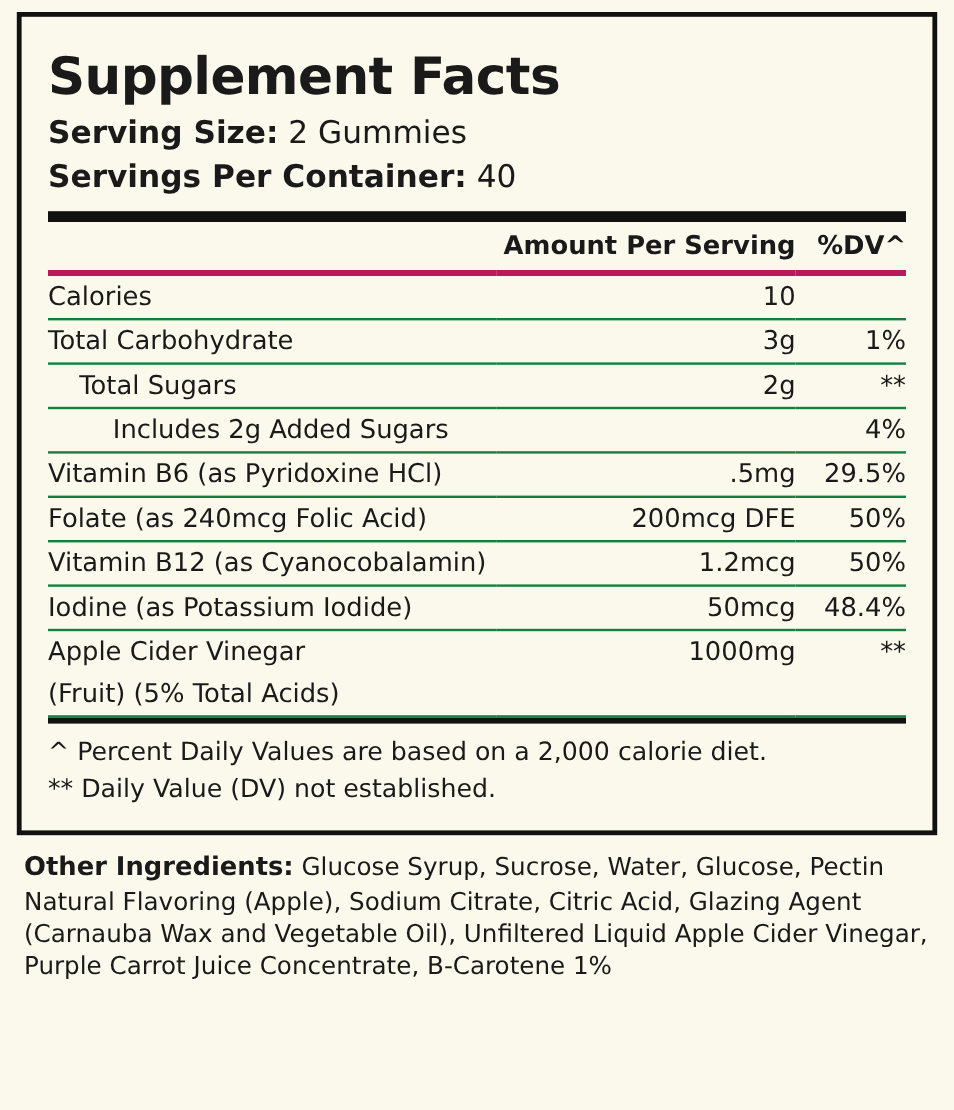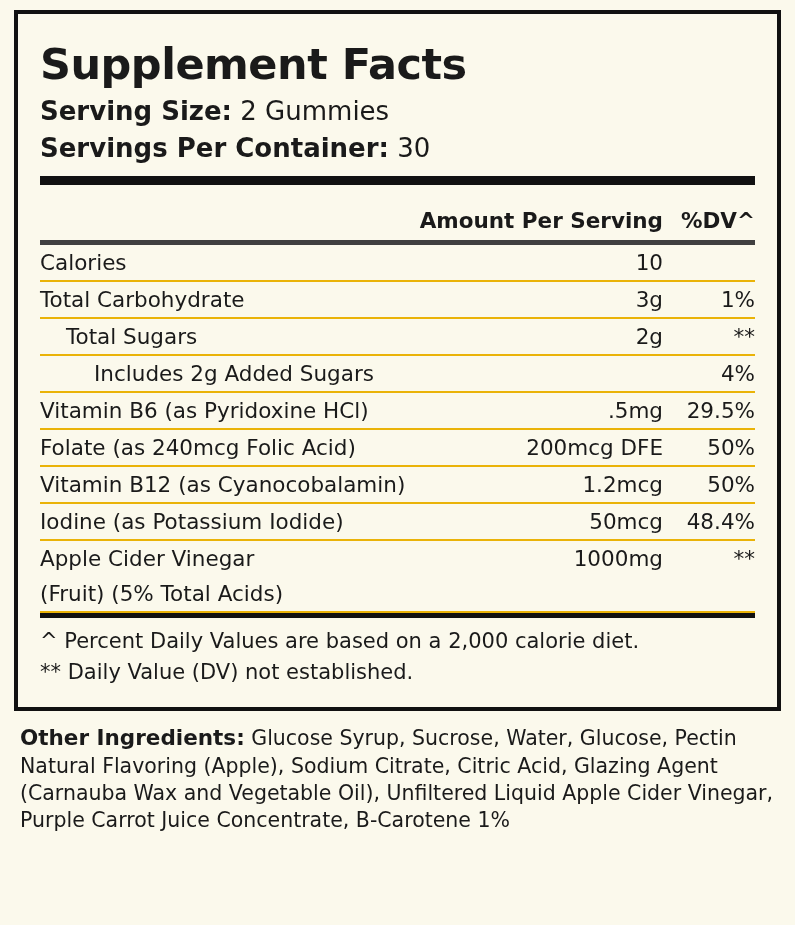--- a/index.html
+++ b/index.html
@@ -51,30 +51,30 @@
     margin: 0;
   }
   table.facts {
     width: 100%;
     border-collapse: collapse;
     font-size: 21.5px;
   }
   table.facts td {
     padding: 5px 0 5px 0;
     vertical-align: bottom;
-    border-bottom: 2px solid #eab308;
+    border-bottom: 2px solid #15803d;
   }
   table.facts tr.no-line td {
     border-bottom: none;
   }
   table.facts tr.head td {
-    border-bottom: 5px solid #404040;
+    border-bottom: 5px solid #be185d;
     font-weight: 700;
     padding-bottom: 7px;
-    padding-top: 23px;
+    padding-top: 8px;
   }
   td.name {
     text-align: left;
     white-space: nowrap;
   }
   td.amount {
     text-align: right;
     white-space: nowrap;
     padding-right: 4px;
   }
@@ -113,21 +113,21 @@
 
     <div class="title">Supplement Facts</div>
 
     <div class="serving-line">
       <span class="lbl">Serving Size:</span>
       <span>2 Gummies</span>
     </div>
 
     <div class="serving-line">
       <span class="lbl">Servings Per Container:</span>
-      <span>30</span>
+      <span>40</span>
     </div>
 
     <div class="rule-thick"></div>
 
     <table class="facts">
       <tbody>
         <tr class="head">
           <td class="name"></td>
           <td class="amount">Amount Per Serving</td>
           <td class="dv">%DV^</td>

